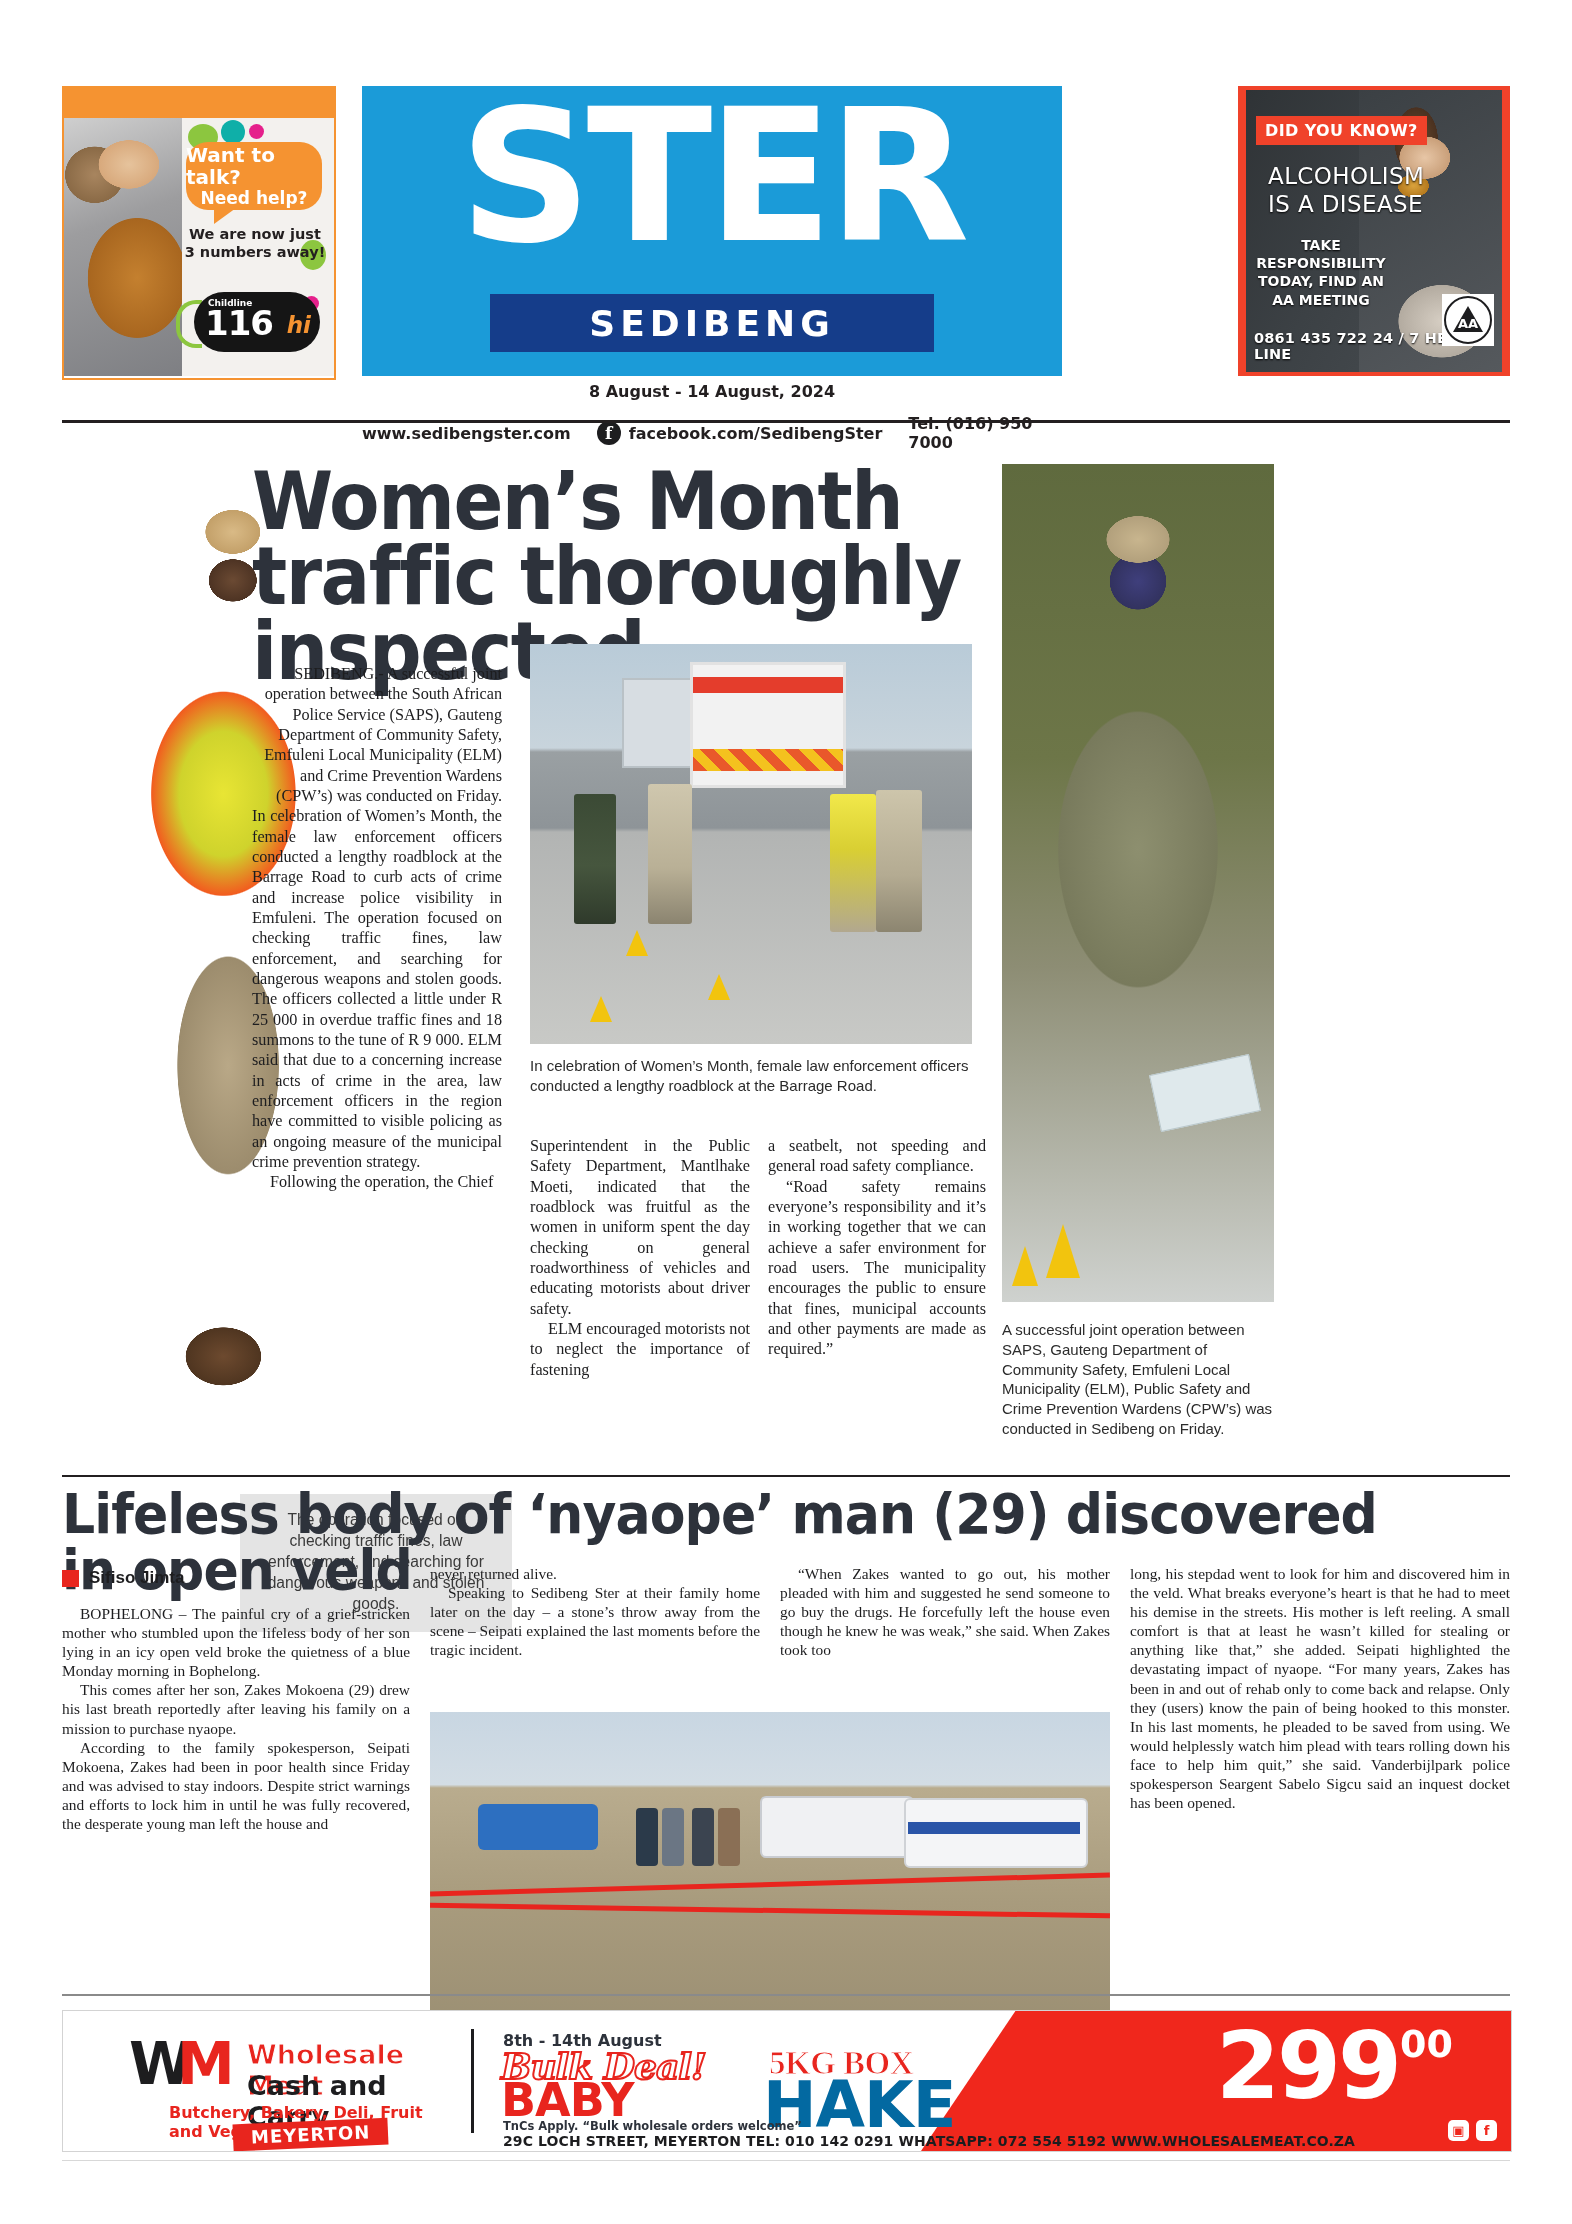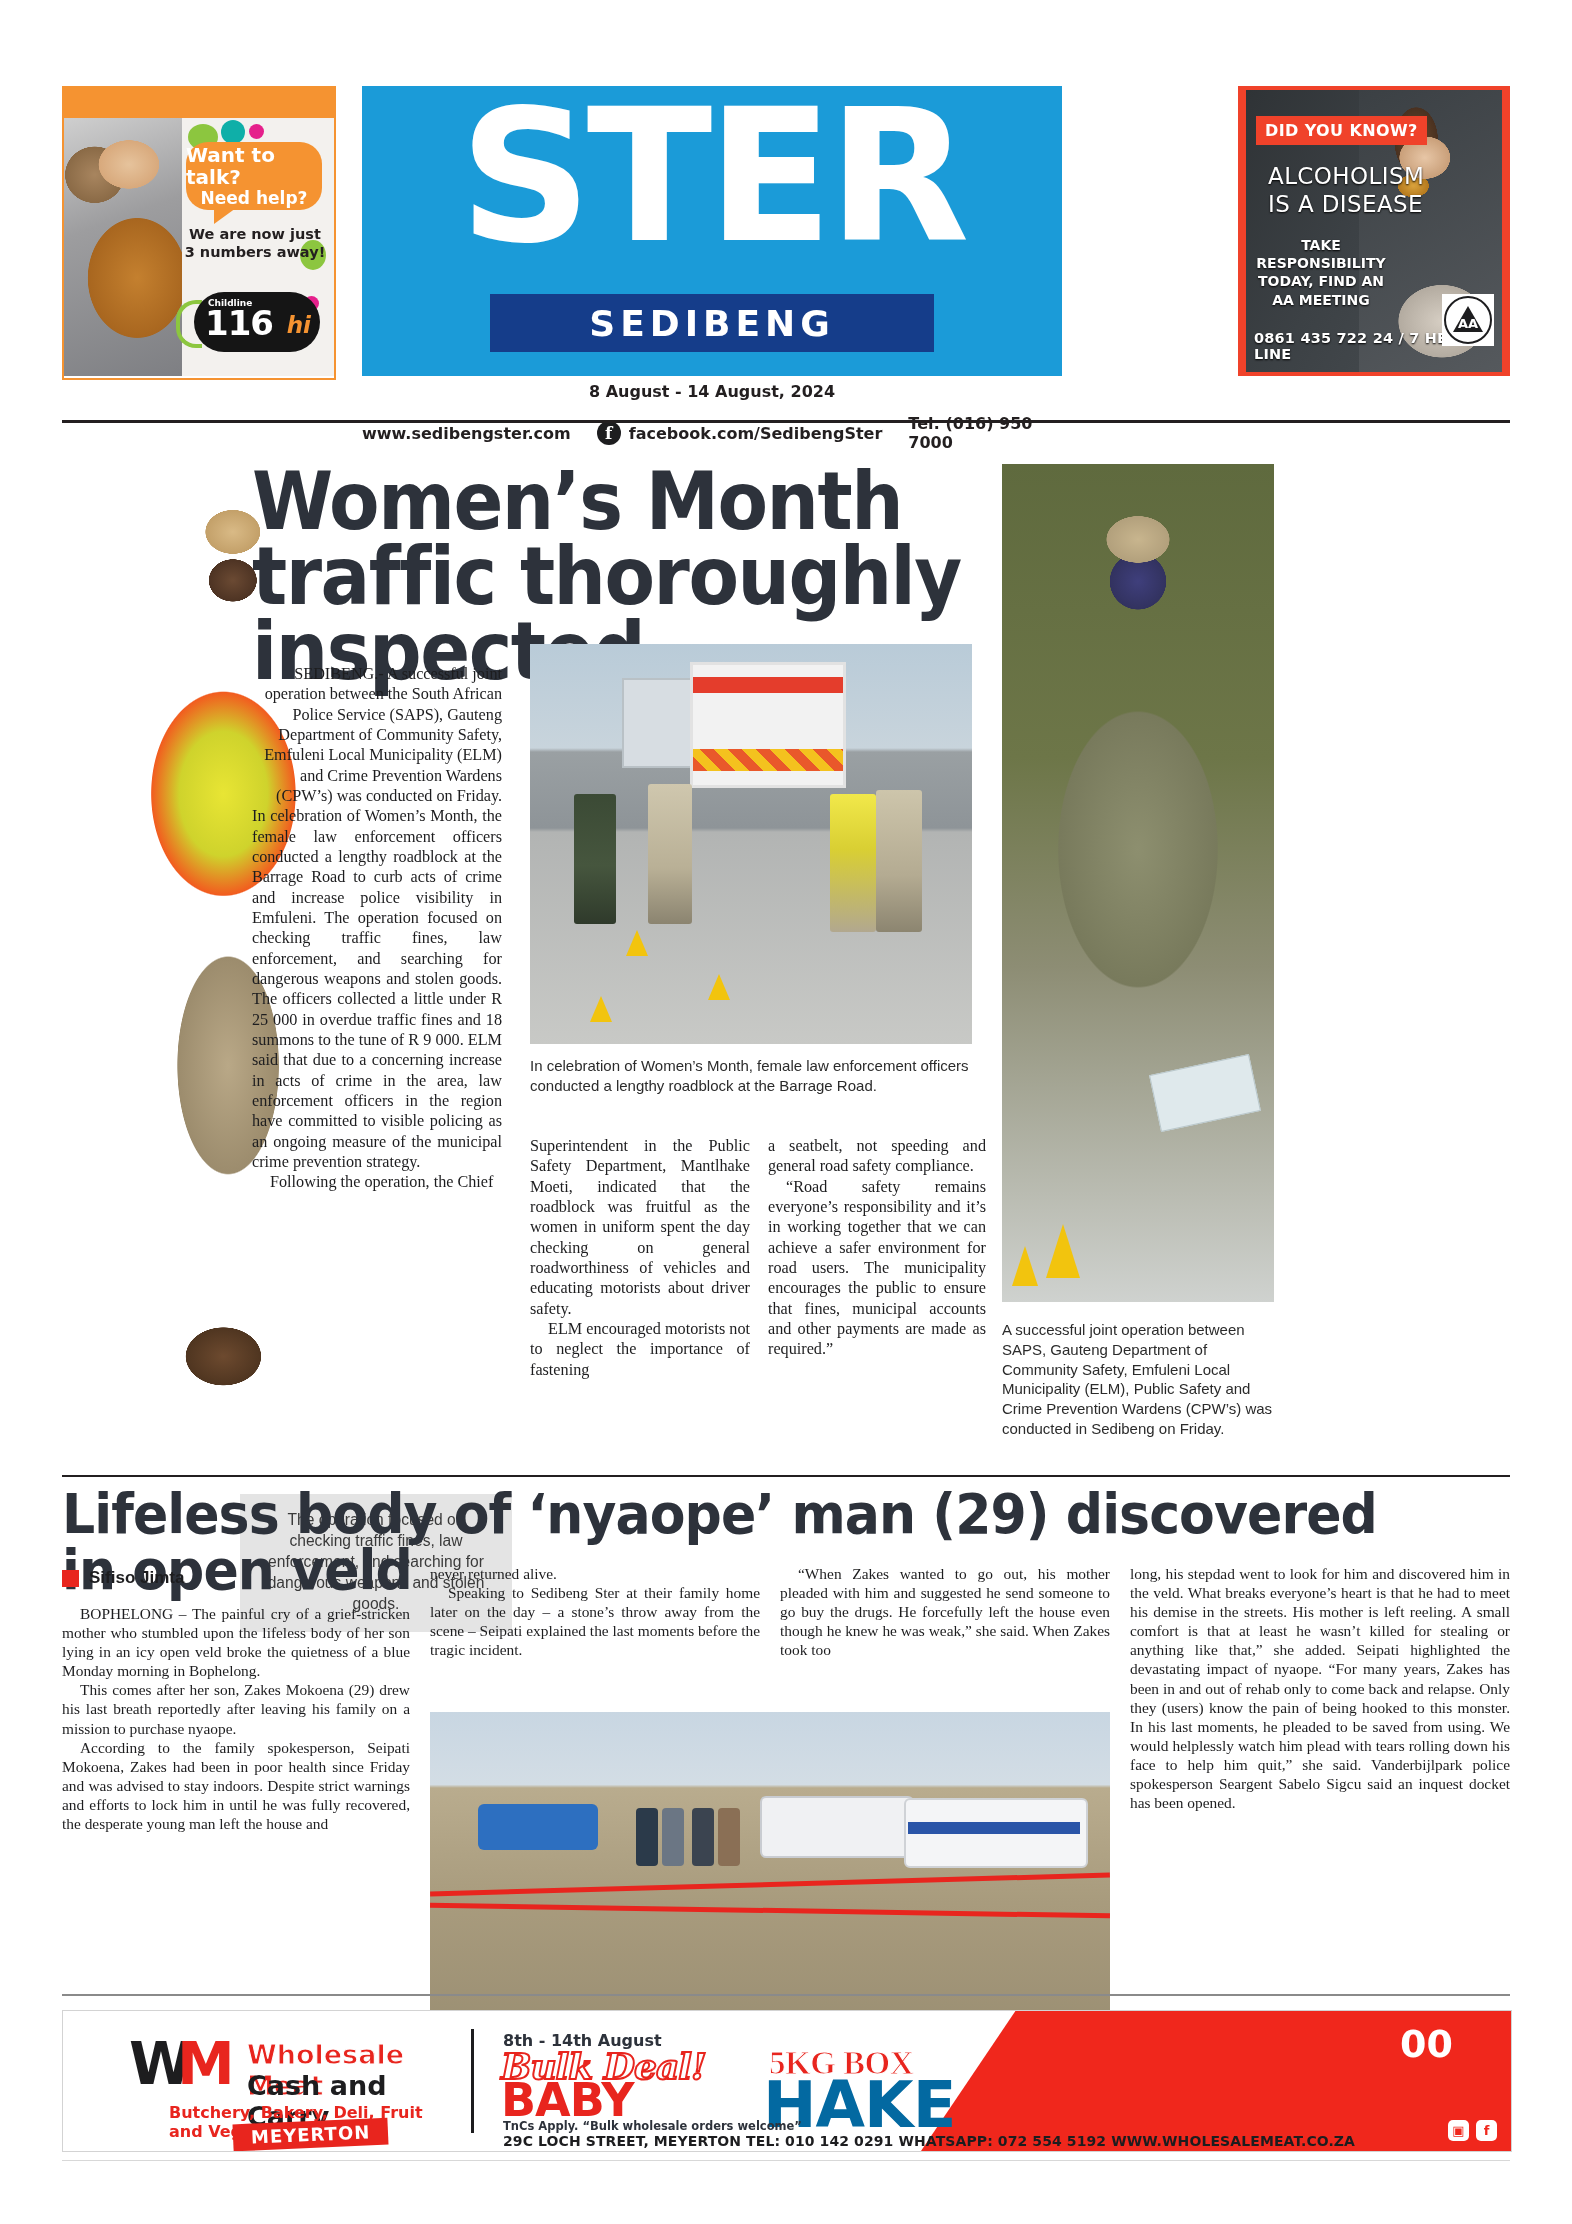--- a/index.html
+++ b/index.html
@@ -425,20 +425,21 @@
       <span class="wm-l3">Butchery, Bakery, Deli, Fruit and Veg</span>
       <span class="wm-meyerton">MEYERTON</span>
     </div>
 
     <div class="ad-divider"></div>
     <div class="ad-dates">8th - 14th August</div>
     <div class="ad-bulk">Bulk Deal!</div>
     <div class="ad-5kg">5KG BOX</div>
     <div class="ad-baby">BABY</div>
     <div class="ad-hake">HAKE</div>
+    <div class="ad-price">299</div>
     <div class="ad-cents">00</div>
     <div class="ad-tnc">TnCs Apply. “Bulk wholesale orders welcome”</div>
     <div class="ad-addr">29C LOCH STREET, MEYERTON   TEL: 010 142 0291   WHATSAPP: 072 554 5192   WWW.WHOLESALEMEAT.CO.ZA</div>
     <div class="ad-social">
       <span class="sq-ic">▣</span>
       <span class="sq-ic">f</span>
     </div>
   </div>
   <div class="ad-bot-line"></div>
 

